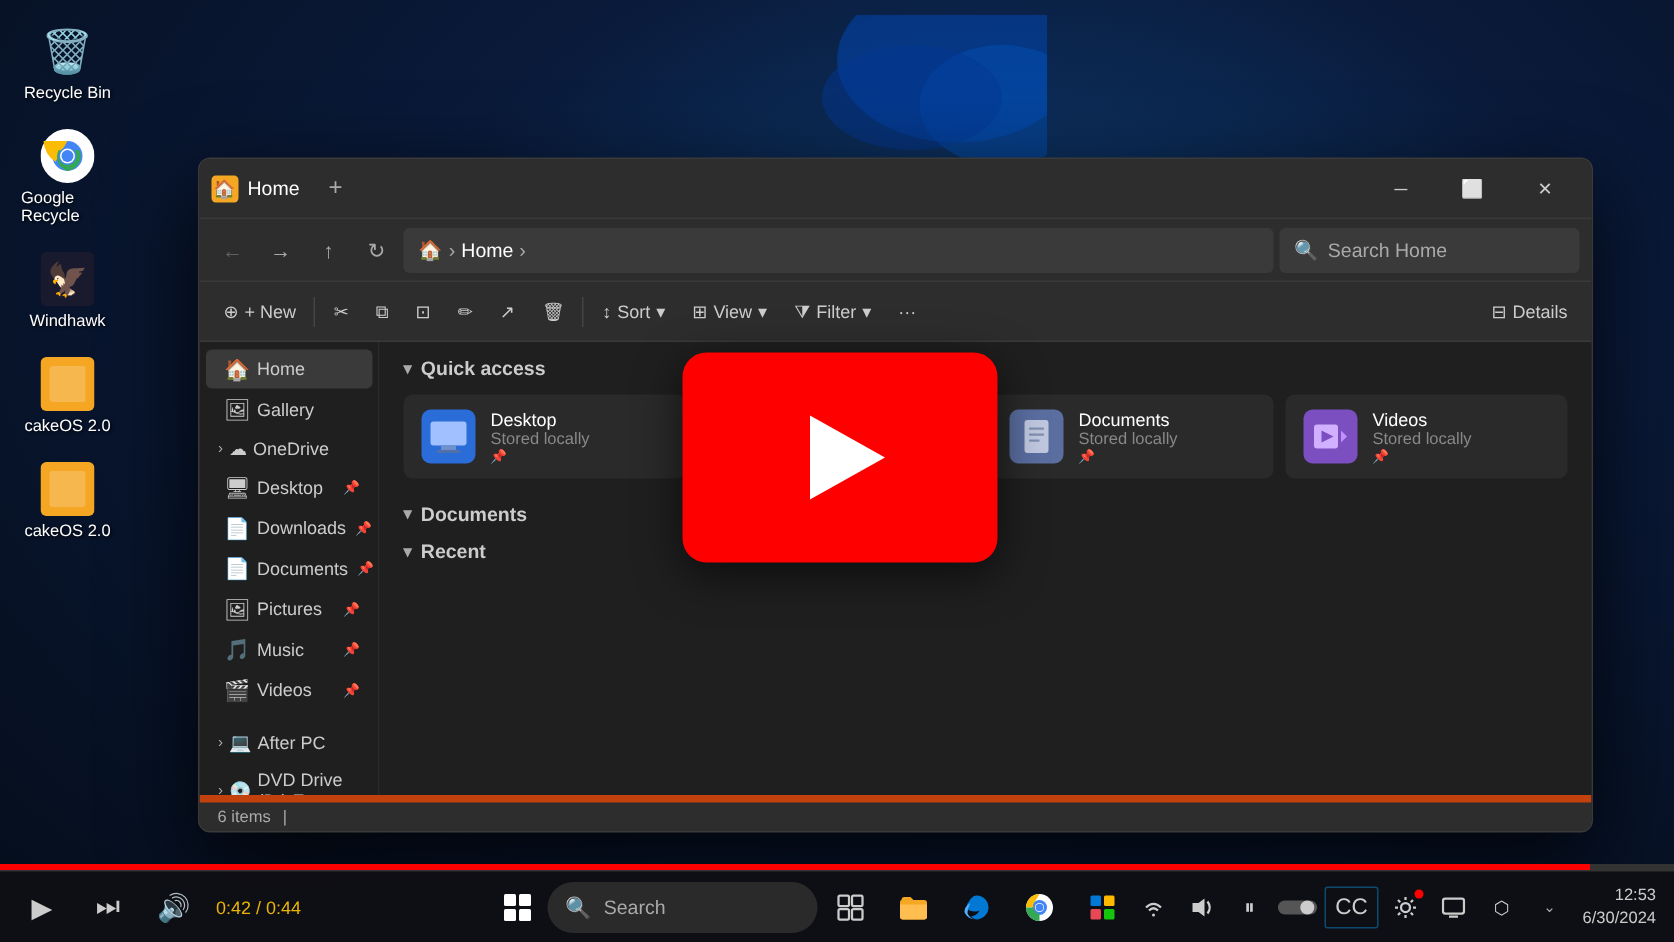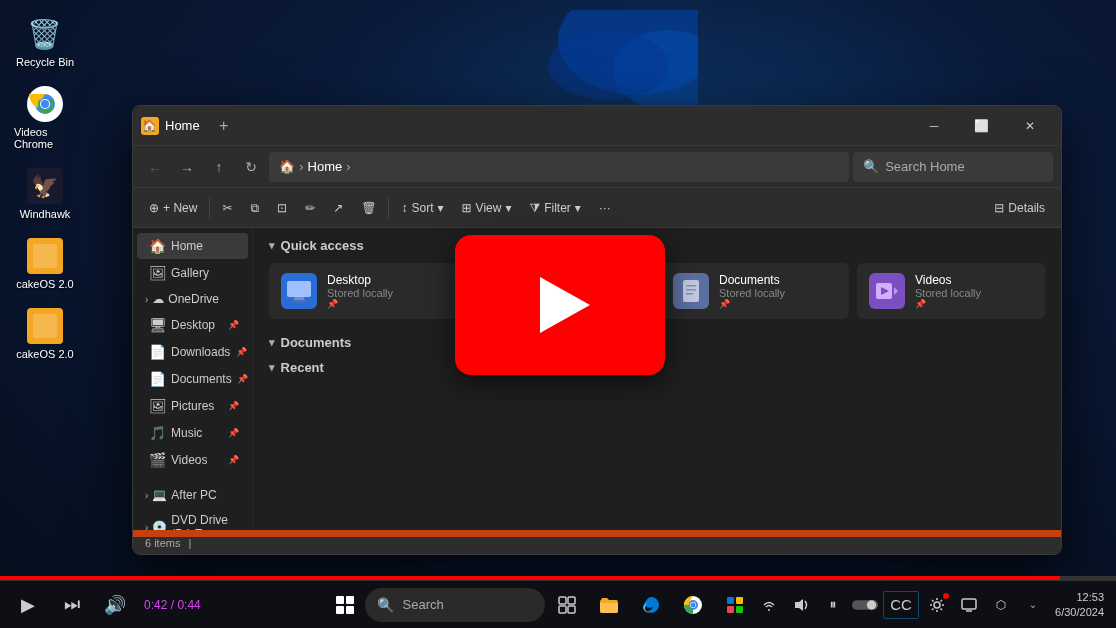--- a/index.html
+++ b/index.html
@@ -310,22 +310,23 @@
       color: #666;
       font-size: 12px;
       padding: 8px 0;
       margin-bottom: 16px;
     }
 
     
     .status-bar {
       height: 24px;
       background: #2d2d2d;
-      border-top: 7px solid #c2410c;
-      display: flex;
+      border-top: 5px solid #c2410c;
+      display: flex;
+      align-items: center;
       padding: 0 12px;
       gap: 8px;
       color: #aaa;
       font-size: 11px;
       flex-shrink: 0;
     }
 
     
     .youtube-overlay {
       position: absolute;
@@ -464,21 +465,21 @@
       padding: 2px 4px;
       border-radius: 4px;
     }
 
     .video-controls-left {
       display: flex;
       align-items: center;
       gap: 4px;
     }
     .time-display {
-      color: #d946ef;
+      color: #eab308;
       font-size: 12px;
       margin-left: 4px;
       text-align: center;
     }
 
     
     .sidebar-expand {
       display: flex;
       align-items: center;
       gap: 4px;
@@ -513,21 +514,21 @@
           <circle cx="18" cy="18" r="18" fill="#fff"></circle>
           <circle cx="18" cy="18" r="10" fill="#4285f4"></circle>
           <path d="M18 8 h16 a18 18 0 0 1 0 0 z" fill="#ea4335"></path>
           <path d="M18 8 h-16 a18 18 0 0 0 8 13.9 z" fill="#fbbc05"></path>
           <path d="M18 28 a10 10 0 0 0 8-13.9 l-14 0 a10 10 0 0 0 6 13.9z" fill="#34a853"></path>
           <circle cx="18" cy="18" r="6" fill="#4285f4"></circle>
           <circle cx="18" cy="18" r="5" fill="#fff"></circle>
           <circle cx="18" cy="18" r="4" fill="#4285f4"></circle>
         </svg>
       </div>
-      <span class="icon-label">Videos Chrome</span>
+      <span class="icon-label">Google Recycle</span>
     </div>
     <div class="desktop-icon">
       <div class="icon-img windhawk-icon">
         <svg width="36" height="36" viewBox="0 0 36 36">
           <rect width="36" height="36" rx="4" fill="#1a1a2e"></rect>
           <text x="18" y="26" text-anchor="middle" font-size="22" fill="#a0c4ff">🦅</text>
         </svg>
       </div>
       <span class="icon-label">Windhawk</span>
     </div>

